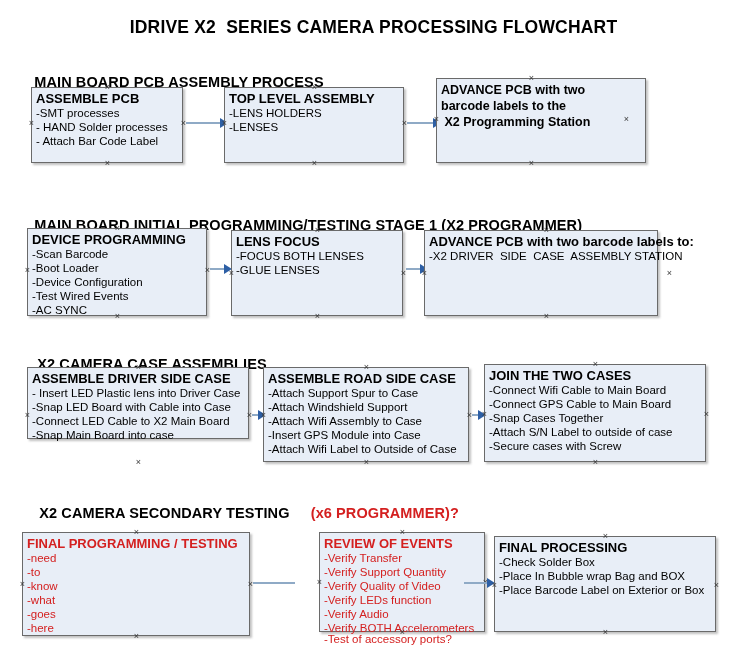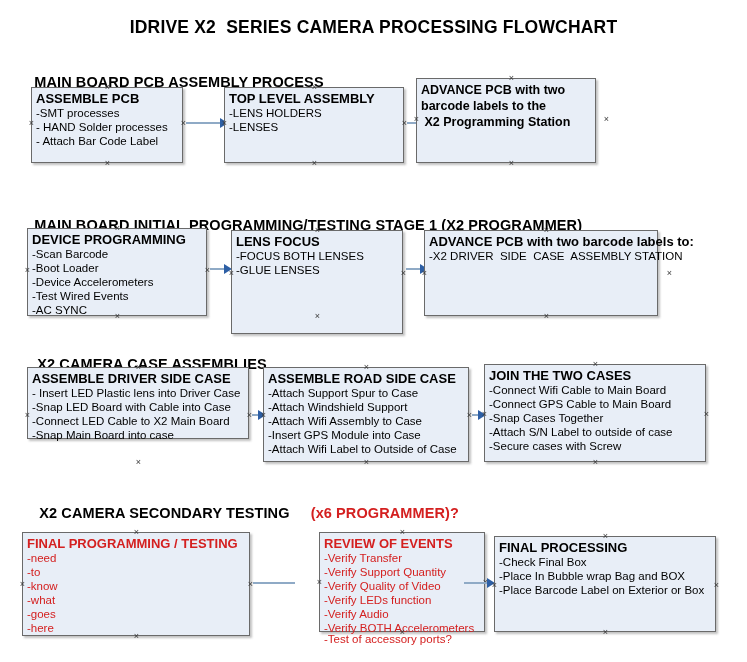--- a/index.html
+++ b/index.html
@@ -146,51 +146,51 @@
   <span class="node-line">-LENSES</span>
   <span class="handle" style="left:-4px; top:32px;"></span>
   <span class="handle" style="left:86px; top:-4px;"></span>
   <span class="handle" style="left:86px; top:72px;"></span>
   <span class="handle" style="left:176px; top:32px;"></span>
 </div>
 
 <div class="conn" style="left:407px; top:122px; width:30px;"></div>
 <div class="arrowhead" style="left:433px; top:118px;"></div>
 
-<div class="node bold-body" style="left:416px; top:78px; width:180px; height:85px;">
+<div class="node bold-body" style="left:436px; top:78px; width:210px; height:85px;">
   <span class="node-line">ADVANCE PCB with two</span>
   <span class="node-line">barcode labels to the</span>
   <span class="node-line"> X2 Programming Station</span>
   <span class="handle" style="left:-4px; top:37px;"></span>
   <span class="handle" style="left:91px; top:-4px;"></span>
   <span class="handle" style="left:91px; top:81px;"></span>
   <span class="handle" style="left:186px; top:37px;"></span>
 </div>
 
 <div class="section-heading" style="left:26px; top:201px;">
   <span>MAIN BOARD INITIAL PROGRAMMING/TESTING STAGE 1 (X2 PROGRAMMER)</span>
 </div>
 
 <div class="node" style="left:27px; top:228px; width:180px; height:88px;">
   <span class="node-title">DEVICE PROGRAMMING</span>
   <span class="node-line">-Scan Barcode</span>
   <span class="node-line">-Boot Loader</span>
-  <span class="node-line">-Device Accelerometers</span>
+  <span class="node-line">-Device Configuration</span>
   <span class="node-line">-Test Wired Events</span>
   <span class="node-line">-AC SYNC</span>
   <span class="handle" style="left:-4px; top:38px;"></span>
   <span class="handle" style="left:86px; top:-4px;"></span>
   <span class="handle" style="left:86px; top:84px;"></span>
   <span class="handle" style="left:176px; top:38px;"></span>
 </div>
 
 <div class="conn" style="left:210px; top:268px; width:18px;"></div>
 <div class="arrowhead" style="left:224px; top:264px;"></div>
 
-<div class="node" style="left:231px; top:230px; width:172px; height:104px;">
+<div class="node" style="left:231px; top:230px; width:172px; height:86px;">
   <span class="node-title">LENS FOCUS</span>
   <span class="node-line">-FOCUS BOTH LENSES</span>
   <span class="node-line">-GLUE LENSES</span>
   <span class="handle" style="left:-4px; top:39px;"></span>
   <span class="handle" style="left:82px; top:-4px;"></span>
   <span class="handle" style="left:82px; top:82px;"></span>
   <span class="handle" style="left:168px; top:39px;"></span>
 </div>
 
 <div class="conn" style="left:406px; top:268px; width:20px;"></div>
@@ -286,20 +286,20 @@
   <span class="handle" style="left:79px; top:-4px;"></span>
   <span class="handle" style="left:79px; top:96px;"></span>
   <span class="handle" style="left:162px; top:46px;"></span>
 </div>
 
 <div class="conn" style="left:464px; top:582px; width:28px;"></div>
 <div class="arrowhead" style="left:487px; top:578px;"></div>
 
 <div class="node" style="left:494px; top:536px; width:222px; height:96px;">
   <span class="node-title">FINAL PROCESSING</span>
-  <span class="node-line">-Check Final Box</span>
+  <span class="node-line">-Check Solder Box</span>
   <span class="node-line">-Place In Bubble wrap Bag and BOX</span>
   <span class="node-line">-Place Barcode Label on Exterior or Box</span>
   <span class="handle" style="left:-4px; top:45px;"></span>
   <span class="handle" style="left:107px; top:-4px;"></span>
   <span class="handle" style="left:107px; top:92px;"></span>
   <span class="handle" style="left:218px; top:45px;"></span>
 </div>
 
 </body></html>

